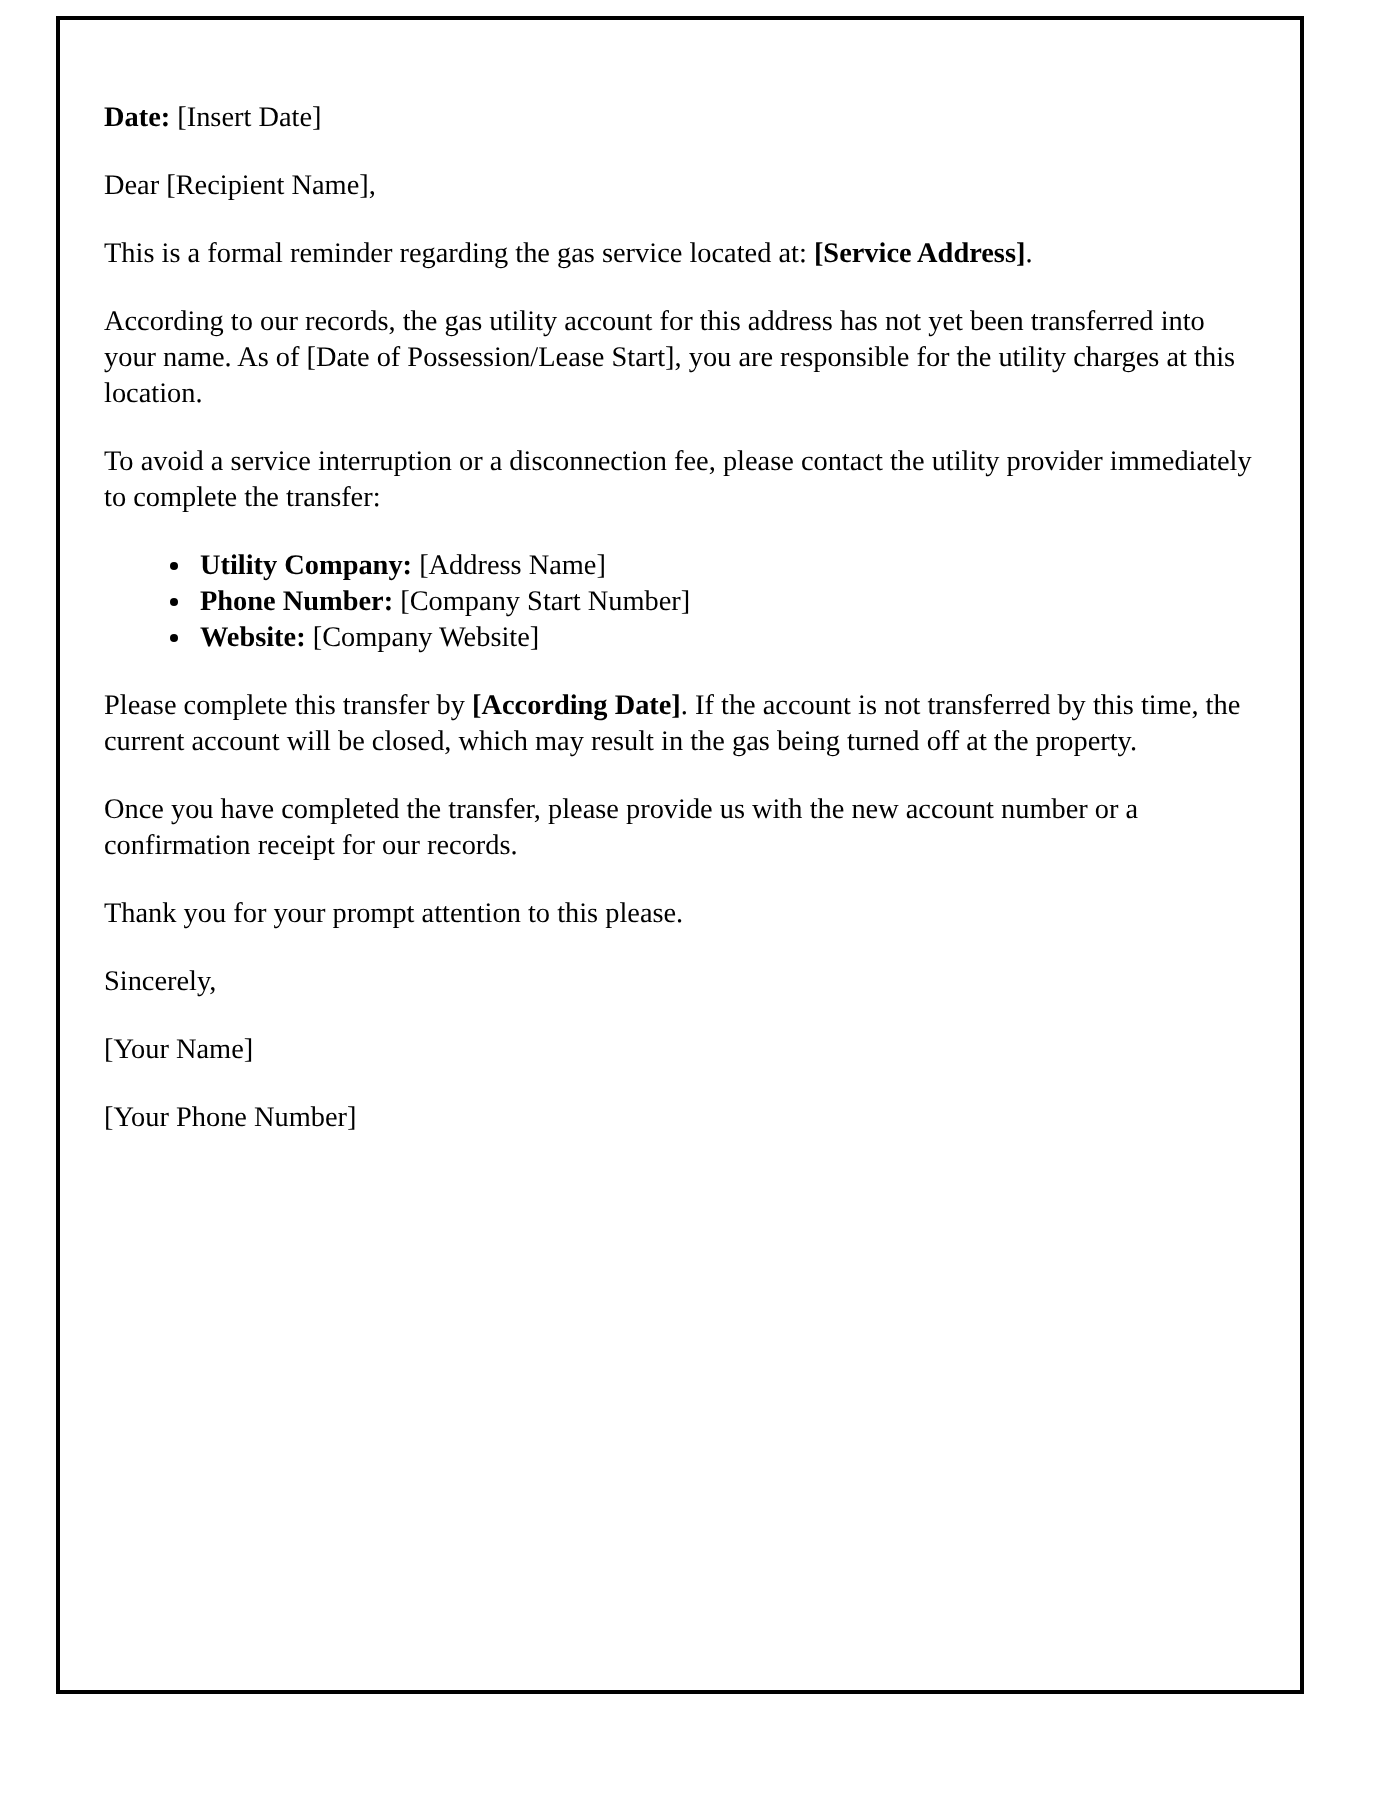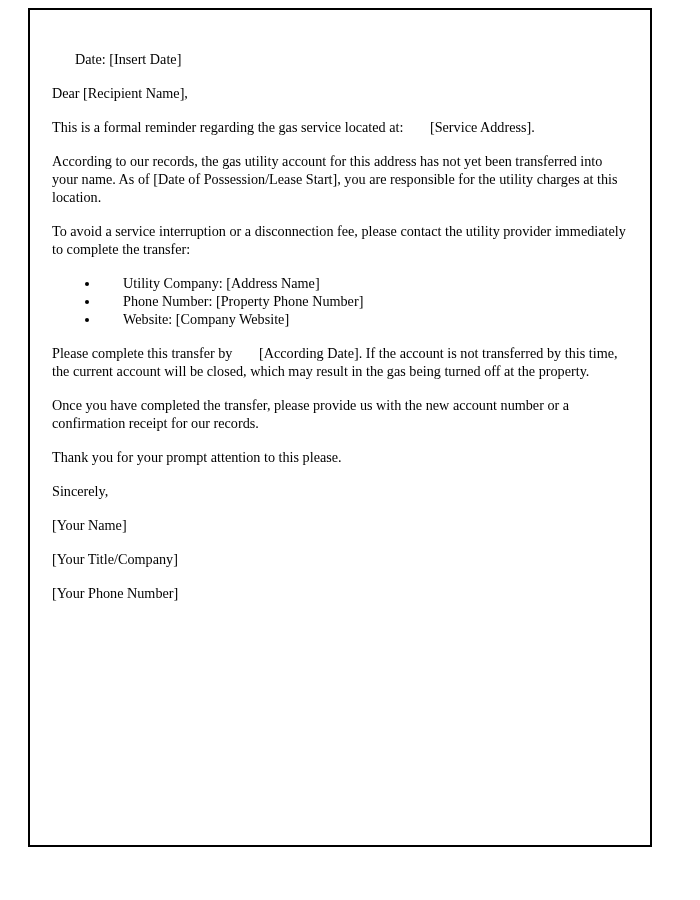--- a/index.html
+++ b/index.html
@@ -21,21 +21,21 @@
     width: 624px;
     height: 839px;
     background: #ffffff;
     border: 2px solid #000000;
     padding: 40px 22px 20px 22px;
     color: #000000;
     font-size: 14.2px;
     line-height: 18px;
   }
   .para { margin-bottom: 16px; }
-  .bold { font-weight: normal; margin-left: 23px; }
+  .bold { font-weight: bold; }
   ul.transfer-list {
     margin: 0 0 16px 0;
     padding-left: 48px;
     list-style-type: disc;
   }
   ul.transfer-list li { margin-bottom: 0; }
   .signature-block { margin-bottom: 0; }
   .signature-block div { line-height: 18px; margin-top: 16px; }
 </style>
 </head>
@@ -50,32 +50,31 @@
     <p class="para">Dear [Recipient Name],</p>
 
     <p class="para"><span>This is a formal reminder regarding the gas service located at: </span><span class="bold">[Service Address]</span><span>.</span></p>
 
     <p class="para">According to our records, the gas utility account for this address has not yet been transferred into your name. As of [Date of Possession/Lease Start], you are responsible for the utility charges at this location.</p>
 
     <p class="para">To avoid a service interruption or a disconnection fee, please contact the utility provider immediately to complete the transfer:</p>
 
     <ul class="transfer-list">
       <li><span class="bold">Utility Company:</span><span> [Address Name]</span></li>
-      <li><span class="bold">Phone Number:</span><span> [Property Phone Number]</span></li>
+      <li><span class="bold">Phone Number:</span><span> [Company Start Number]</span></li>
       <li><span class="bold">Website:</span><span> [Company Website]</span></li>
     </ul>
 
     <p class="para"><span>Please complete this transfer by </span><span class="bold">[According Date]</span><span>. If the account is not transferred by this time, the current account will be closed, which may result in the gas being turned off at the property.</span></p>
 
     <p class="para">Once you have completed the transfer, please provide us with the new account number or a confirmation receipt for our records.</p>
 
     <p class="para">Thank you for your prompt attention to this please.</p>
 
     <p class="para">Sincerely,</p>
 
     <div class="signature-block">
       <div>[Your Name]</div>
-      <div>[Your Title/Company]</div>
       <div>[Your Phone Number]</div>
     </div>
 
   </div>
 </div>
 
 </body></html>

